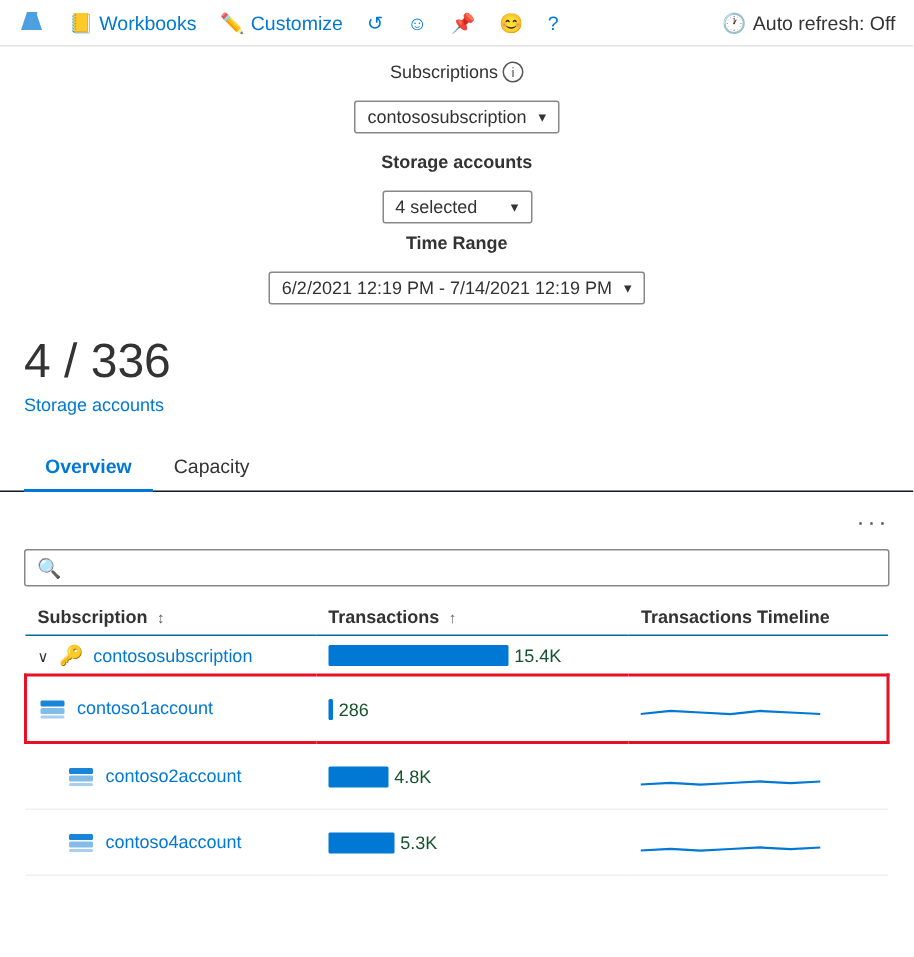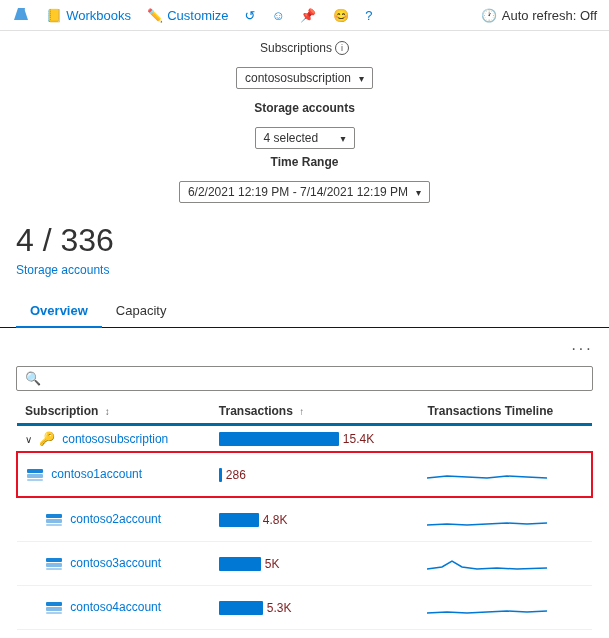--- a/index.html
+++ b/index.html
@@ -176,21 +176,21 @@
     .data-table {
       width: 100%;
       border-collapse: collapse;
       font-size: 12px;
     }
     .data-table th {
       text-align: left;
       padding: 5px 8px;
       font-weight: 600;
       color: #333;
-      border-bottom: 3px solid #0369a1;
+      border-bottom: 1px solid #0369a1;
       white-space: nowrap;
     }
     .data-table td {
       padding: 5px 8px;
       vertical-align: middle;
       border-bottom: 1px solid #f0f0f0;
     }
     .sort-icon { font-size: 10px; color: #666; margin-left: 3px; }
     .row-highlighted td {
       border-top: 2px solid #e81123;
@@ -212,21 +212,21 @@
       align-items: center;
       gap: 4px;
     }
     .bar {
       height: 14px;
       background: #0078d4;
       border-radius: 1px;
     }
     .bar-value {
       font-size: 12px;
-      color: #7f1d1d;
+      color: #14532d;
     }
 
     
     .sparkline { width: 120px; height: 30px; }
 
     
     .key-icon { color: #f0a500; font-size: 13px; margin-right: 3px; }
   </style>
 </head>
 <body>
@@ -408,43 +408,20 @@
     </tr>
         <tr>
       <td style="padding-left:28px;">
         <span style="display:inline-flex;align-items:center;vertical-align:middle;margin-right:4px;">
               <svg width="18" height="14" viewBox="0 0 18 14" xmlns="http://www.w3.org/2000/svg">
     <rect x="1" y="1" width="16" height="4" rx="1" fill="#0078d4" opacity="0.9"></rect>
     <rect x="1" y="6" width="16" height="4" rx="1" fill="#50a0e0" opacity="0.7"></rect>
     <rect x="1" y="11" width="16" height="2" rx="1" fill="#50a0e0" opacity="0.5"></rect>
   </svg>
             </span>
-        <a class="account-link">contoso3account</a>
-      </td>
-      <td style="">
-        <div class="bar-container">
-          <div class="bar" style="width:42px;"></div>
-          <span class="bar-value">5K</span>
-        </div>
-      </td>
-      <td style="">
-        <svg class="sparkline" viewBox="0 0 120 30" xmlns="http://www.w3.org/2000/svg" preserveAspectRatio="none">
-    <polyline points="0,22 15,20 25,14 35,20 50,22 70,21 90,22 120,21" fill="none" stroke="#0078d4" stroke-width="1.5"></polyline>
-  </svg>
-      </td>
-    </tr>
-        <tr>
-      <td style="padding-left:28px;">
-        <span style="display:inline-flex;align-items:center;vertical-align:middle;margin-right:4px;">
-              <svg width="18" height="14" viewBox="0 0 18 14" xmlns="http://www.w3.org/2000/svg">
-    <rect x="1" y="1" width="16" height="4" rx="1" fill="#0078d4" opacity="0.9"></rect>
-    <rect x="1" y="6" width="16" height="4" rx="1" fill="#50a0e0" opacity="0.7"></rect>
-    <rect x="1" y="11" width="16" height="2" rx="1" fill="#50a0e0" opacity="0.5"></rect>
-  </svg>
-            </span>
         <a class="account-link">contoso4account</a>
       </td>
       <td style="">
         <div class="bar-container">
           <div class="bar" style="width:44px;"></div>
           <span class="bar-value">5.3K</span>
         </div>
       </td>
       <td style="">
         <svg class="sparkline" viewBox="0 0 120 30" xmlns="http://www.w3.org/2000/svg" preserveAspectRatio="none">

